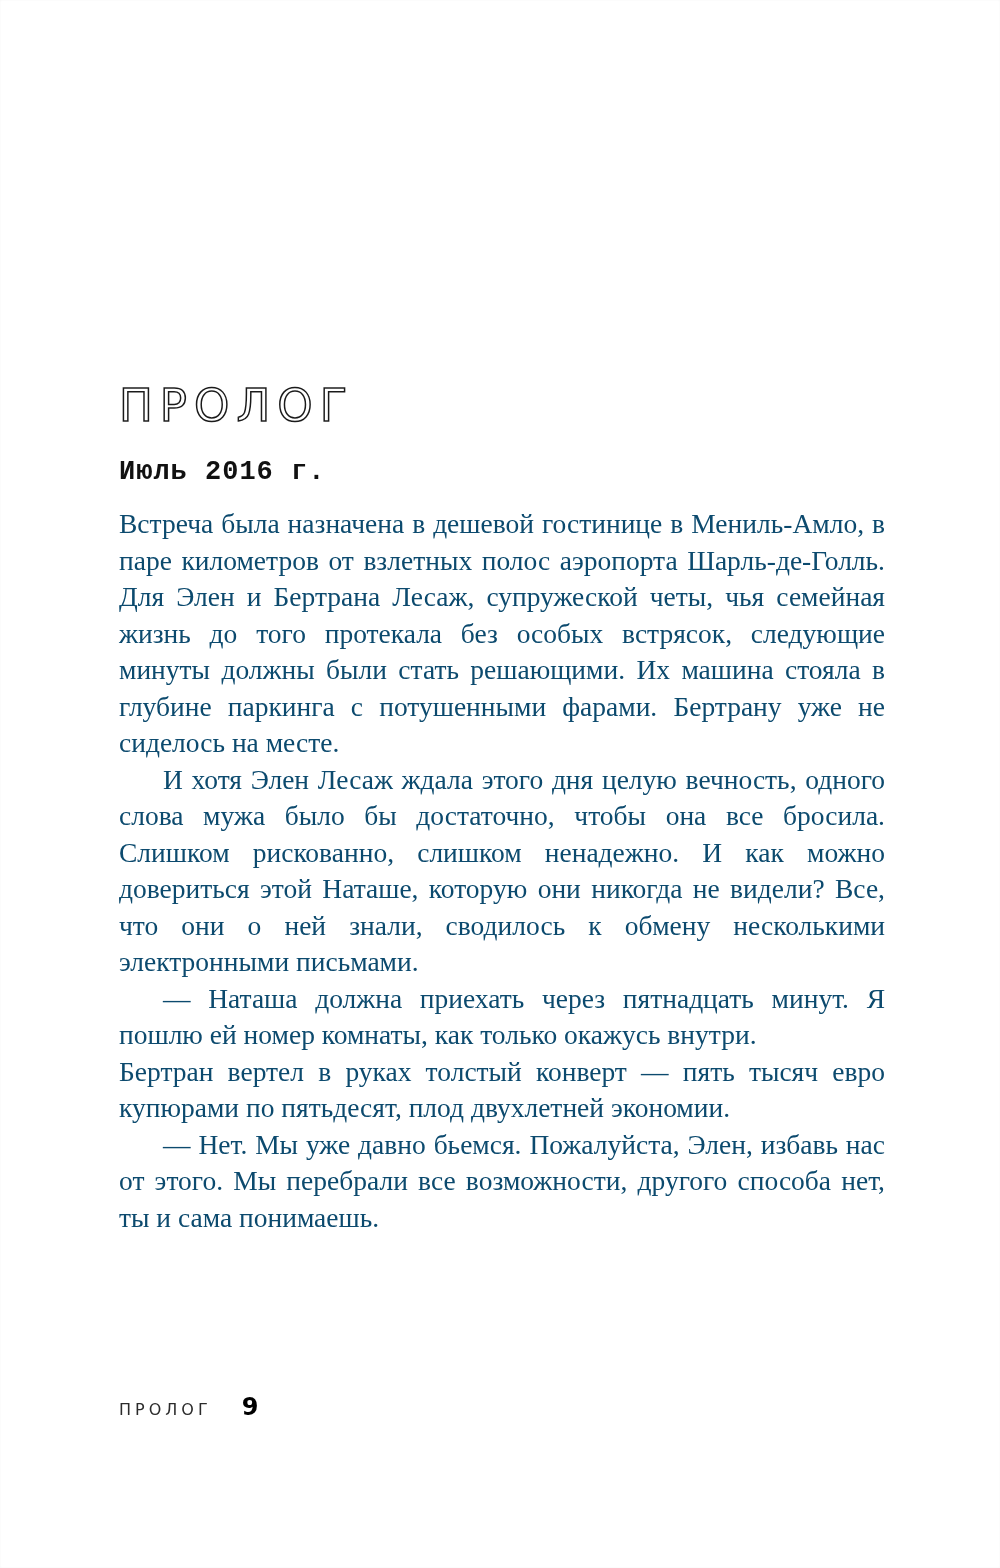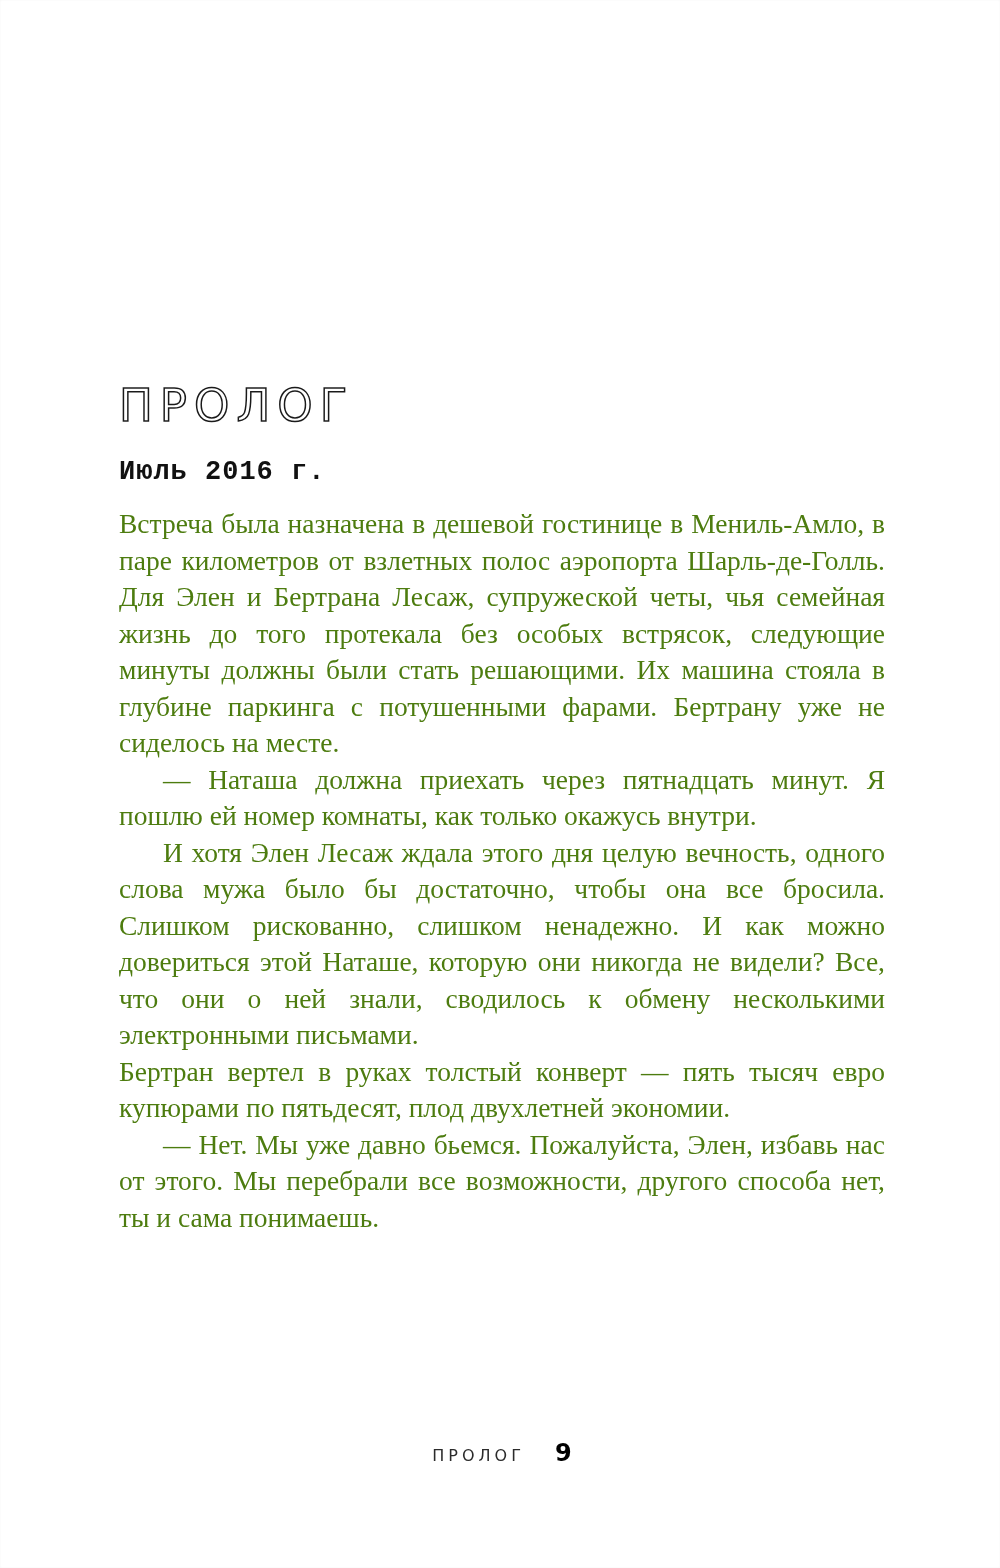--- a/index.html
+++ b/index.html
@@ -48,36 +48,36 @@
     line-height: 1;
   }
   .body-text {
     position: absolute;
     top: 506px;
     left: 119px;
     width: 766px;
     font-family: "Liberation Serif", serif;
     font-size: 27.5px;
     line-height: 36.5px;
-    color: #4d7c0f;
+    color: #0c4a6e;
     text-align: justify;
   }
   .para {
     margin: 0;
     text-indent: 0;
   }
   .para.indent {
     text-indent: 44px;
   }
   .page-footer {
     position: absolute;
-    top: 1439px;
+    top: 1393px;
     left: 119px;
     width: 766px;
-    text-align: center;
+    text-align: left;
     white-space: nowrap;
   }
   .footer-section {
     font-family: "DejaVu Sans", sans-serif;
     font-size: 16px;
     font-weight: 400;
     letter-spacing: 4px;
     color: #2b2b2b;
     vertical-align: baseline;
   }
@@ -94,22 +94,22 @@
 <body>
 
 <div class="page">
 
   <h1 class="chapter-title">ПРОЛОГ</h1>
 
   <h2 class="date-subtitle">Июль 2016 г.</h2>
 
   <div class="body-text">
       <p class="para">Встреча была назначена в дешевой гостинице в Мениль-Амло, в паре километров от взлетных полос аэропорта Шарль-де-Голль. Для Элен и Бертрана Лесаж, супружеской четы, чья семейная жизнь до того протекала без особых встрясок, следующие минуты должны были стать решающими. Их машина стояла в глубине паркинга с потушенными фарами. Бертрану уже не сиделось на месте.</p>
+      <p class="para indent">И хотя Элен Лесаж ждала этого дня целую вечность, одного слова мужа было бы достаточно, чтобы она все бросила. Слишком рискованно, слишком ненадежно. И как можно довериться этой Наташе, которую они никогда не видели? Все, что они о ней знали, сводилось к обмену несколькими электронными письмами.</p>
       <p class="para indent">— Наташа должна приехать через пятнадцать минут. Я пошлю ей номер комнаты, как только окажусь внутри.</p>
-      <p class="para indent">И хотя Элен Лесаж ждала этого дня целую вечность, одного слова мужа было бы достаточно, чтобы она все бросила. Слишком рискованно, слишком ненадежно. И как можно довериться этой Наташе, которую они никогда не видели? Все, что они о ней знали, сводилось к обмену несколькими электронными письмами.</p>
       <p class="para">Бертран вертел в руках толстый конверт — пять тысяч евро купюрами по пятьдесят, плод двухлетней экономии.</p>
       <p class="para indent">— Нет. Мы уже давно бьемся. Пожалуйста, Элен, избавь нас от этого. Мы перебрали все возможности, другого способа нет, ты и сама понимаешь.</p>
     </div>
 
   <div class="page-footer">
     <span class="footer-section">ПРОЛОГ</span>
     <span class="footer-page">9</span>
   </div>
 
 </div>

